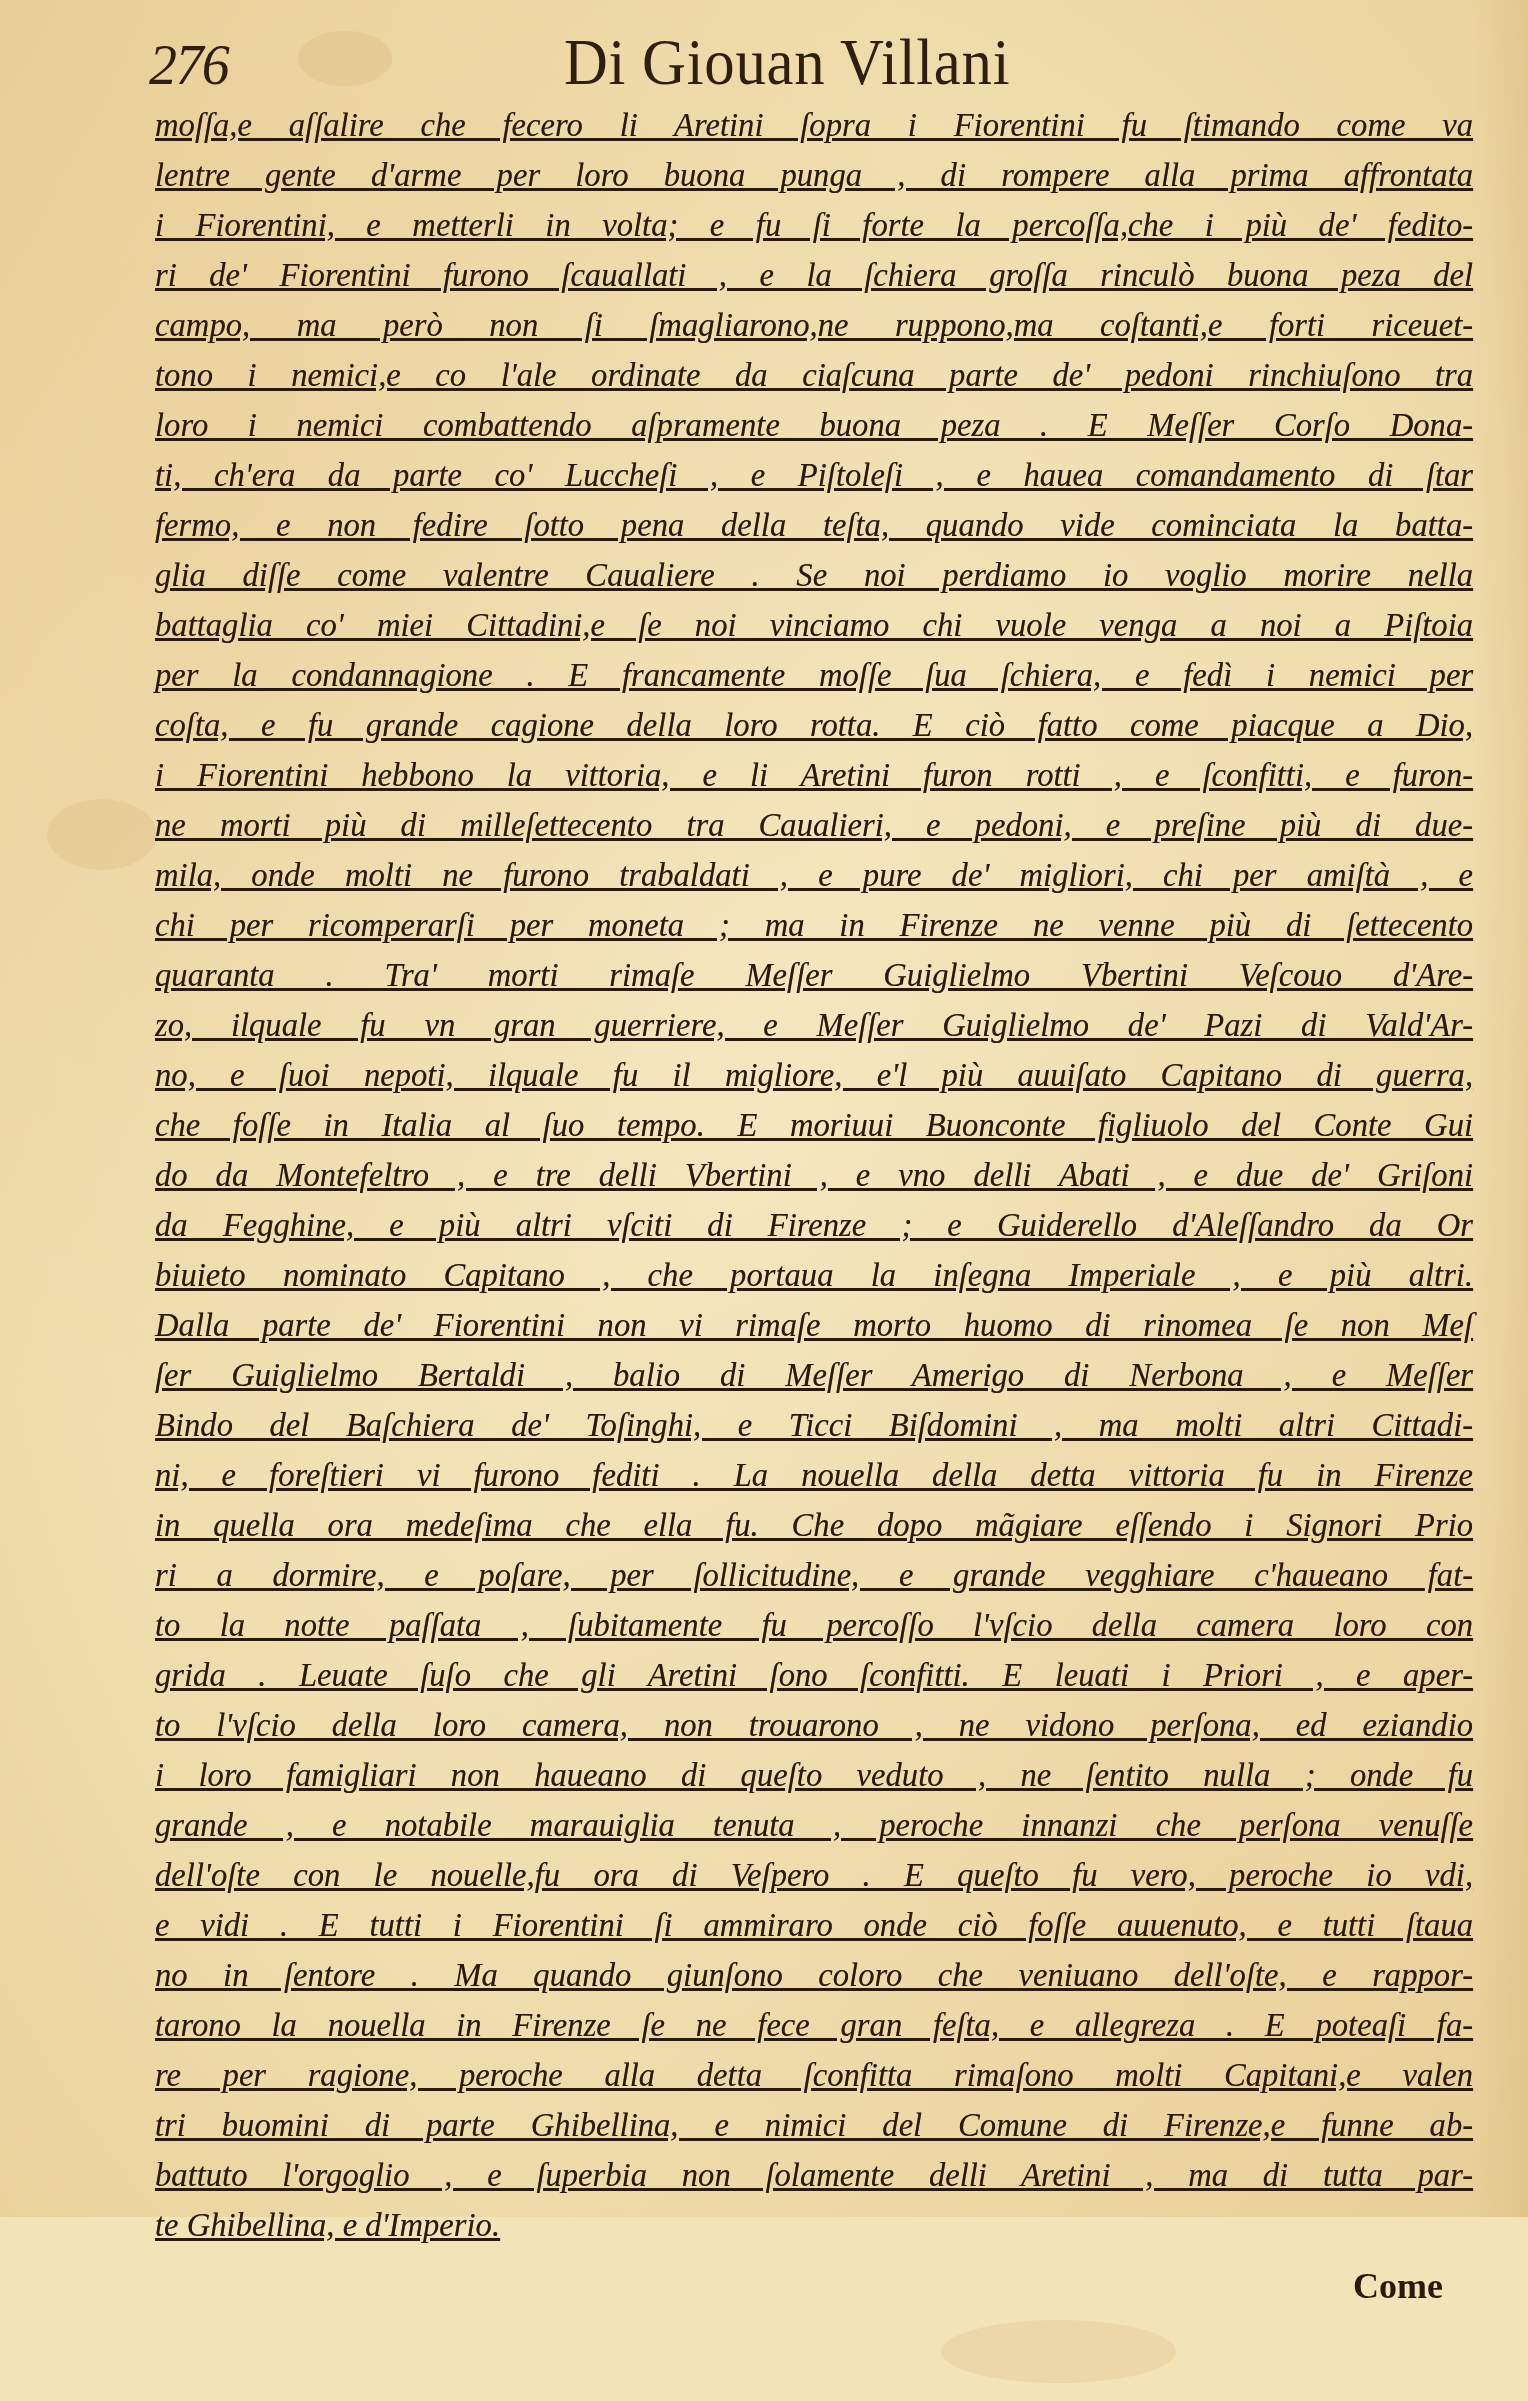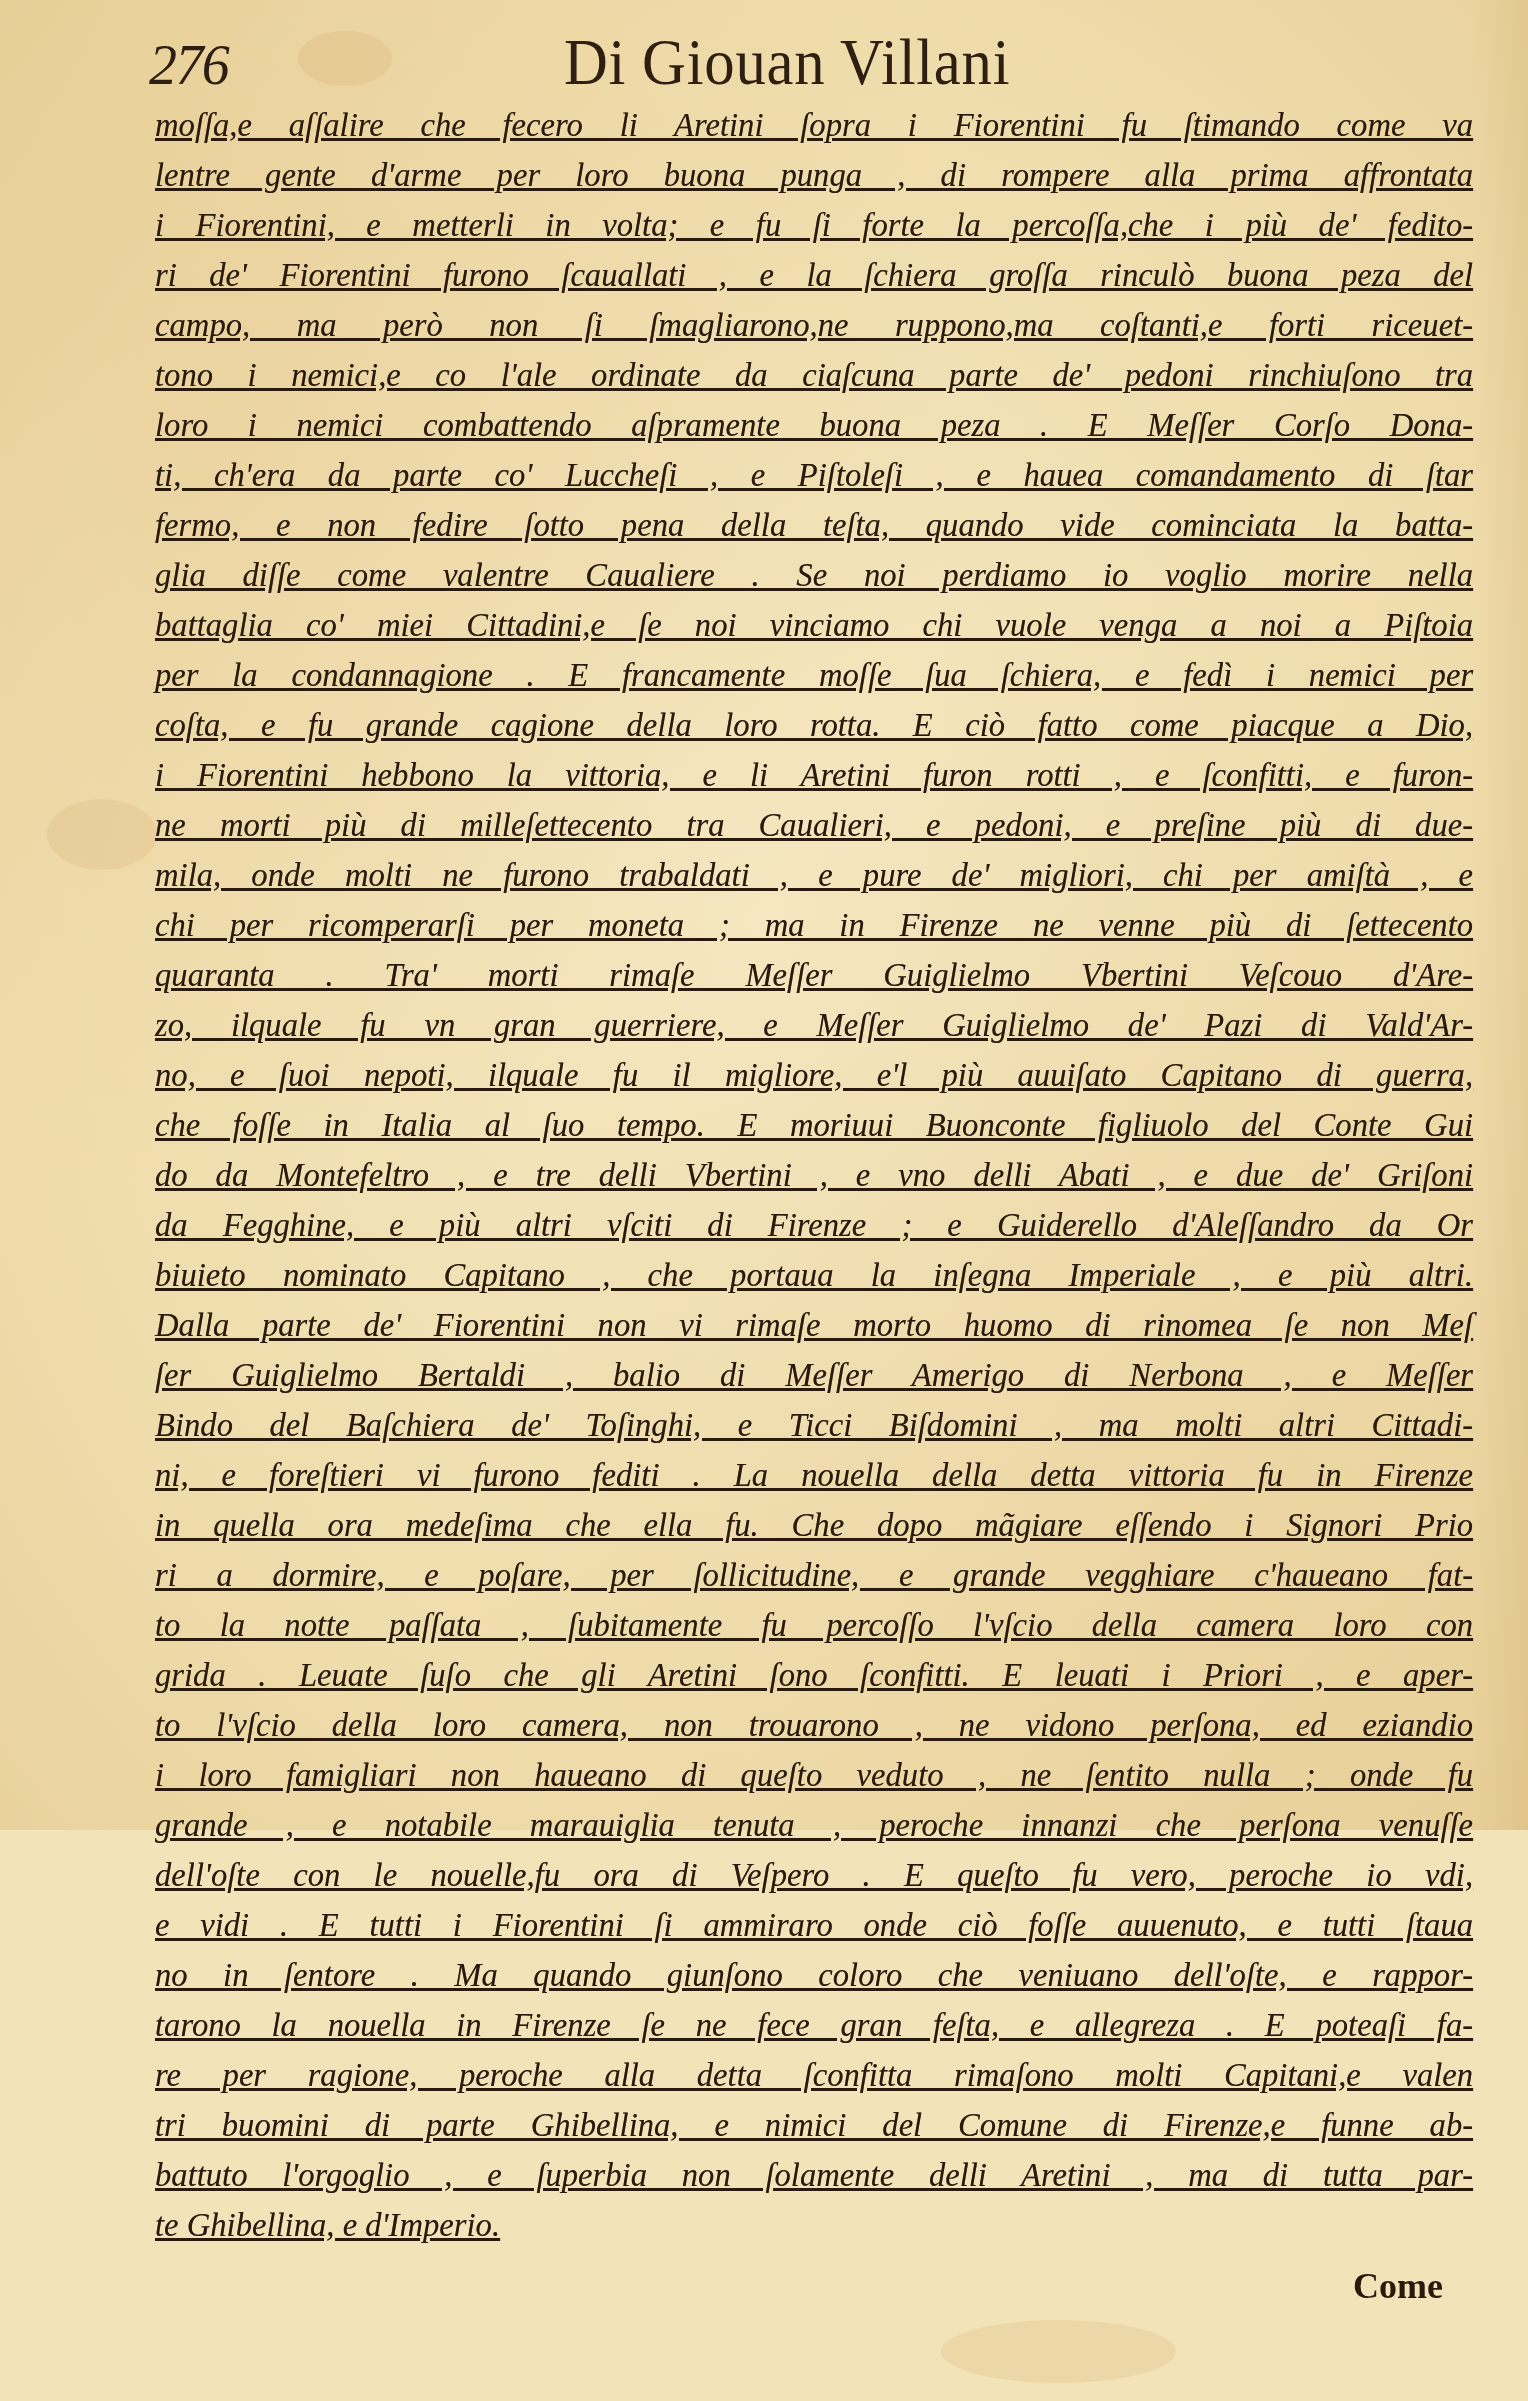--- a/index.html
+++ b/index.html
@@ -2,21 +2,21 @@
 <html style="font-size:12.5px"><head>
   <meta charset="utf-8">
   <style>
     html, body { margin: 0; padding: 0; }
     body {
       width: 1528px; height: 2401px; overflow: hidden;
       background: #f3e3b8;
       font-family: "DejaVu Serif", "Liberation Serif", serif;
     }
     .page {
-      position: relative; width: 1528px; height: 1830px;
+      position: relative; width: 1528px; height: 2217px;
       background:
         radial-gradient(ellipse at 15% 20%, rgba(214,170,100,0.18), transparent 40%),
         radial-gradient(ellipse at 80% 85%, rgba(214,170,100,0.16), transparent 45%),
         radial-gradient(ellipse at 50% 50%, #f6e8c2 0%, #efdcab 70%, #e9d29c 100%);
       color: #2a1a0e;
     }
     .page::after {
       content: ""; position: absolute; top: 0; right: 0; width: 55px; height: 100%;
       background: linear-gradient(to right, rgba(0,0,0,0), rgba(190,150,80,0.18));
       pointer-events: none;

